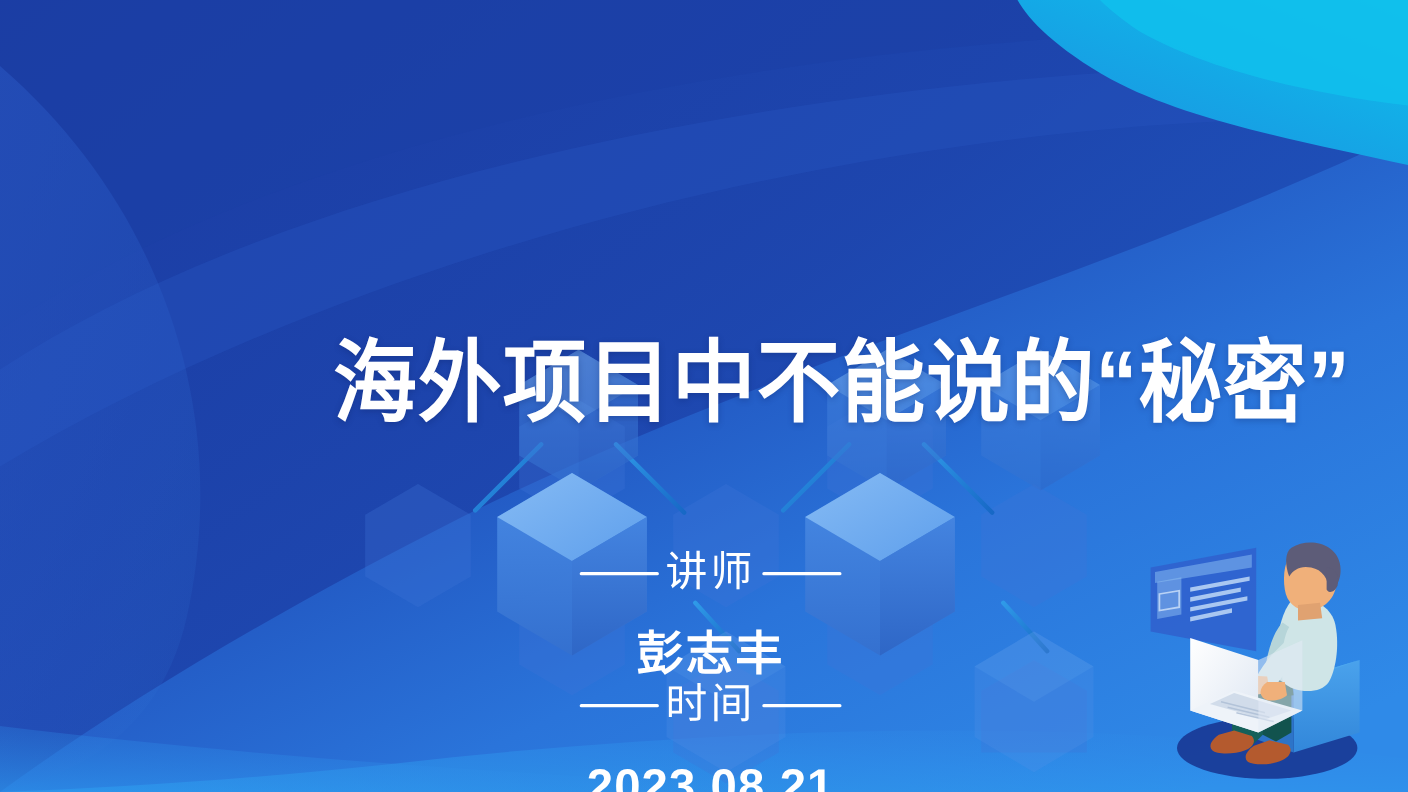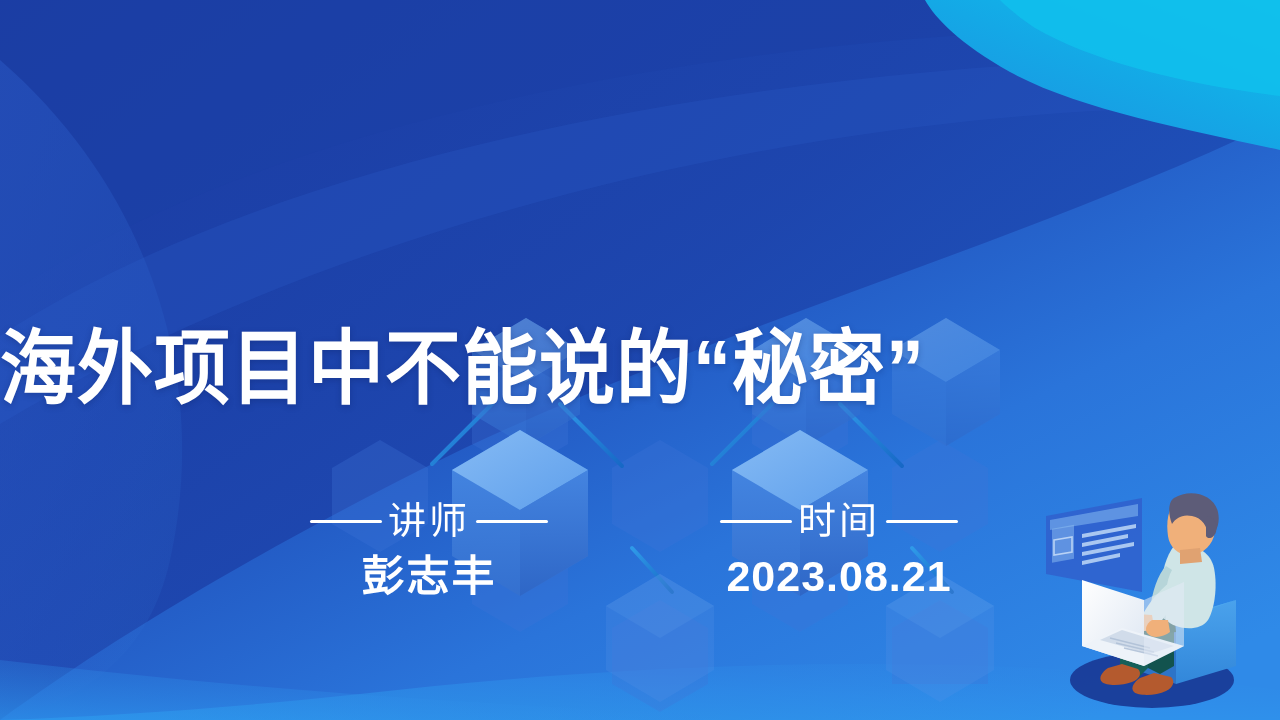--- a/index.html
+++ b/index.html
@@ -22,46 +22,47 @@
     inset: 0;
     width: 1280px;
     height: 720px;
     display: block;
   }
 
   
   #title-block {
     position: absolute;
     left: 0;
-    top: 280px;
+    top: 260px;
     width: 1228px;
-    text-align: left;
+    text-align: right;
     z-index: 20;
   }
   #title-text {
     display: inline-block;
     color: #ffffff;
     font-size: 76px;
     line-height: 1.0;
     font-weight: 700;
     letter-spacing: 1px;
     white-space: nowrap;
     transform: scaleY(1.08);
     text-shadow: 0 2px 6px rgba(10,30,90,0.28);
   }
 
   
   #meta-row {
     position: absolute;
-    left: 224px;
+    left: 236px;
     top: 498px;
     width: 820px;
     height: 130px;
     display: flex;
     z-index: 20;
+    flex-direction: column;
   }
   .meta-col {
     flex: 1 1 0;
     text-align: center;
   }
   .meta-head {
     display: flex;
     align-items: center;
     justify-content: center;
     gap: 6px;
@@ -76,21 +77,21 @@
   }
   .meta-label {
     color: #ffffff;
     font-size: 38px;
     line-height: 1;
     font-weight: 400;
     letter-spacing: 3px;
     white-space: nowrap;
   }
   .meta-value {
-    margin-top: 10px;
+    margin-top: 29px;
     color: #ffffff;
     font-size: 43px;
     line-height: 1.05;
     font-weight: 700;
     letter-spacing: 2px;
     white-space: nowrap;
   }
   .meta-value.is-date {
     letter-spacing: 1px;
   }

